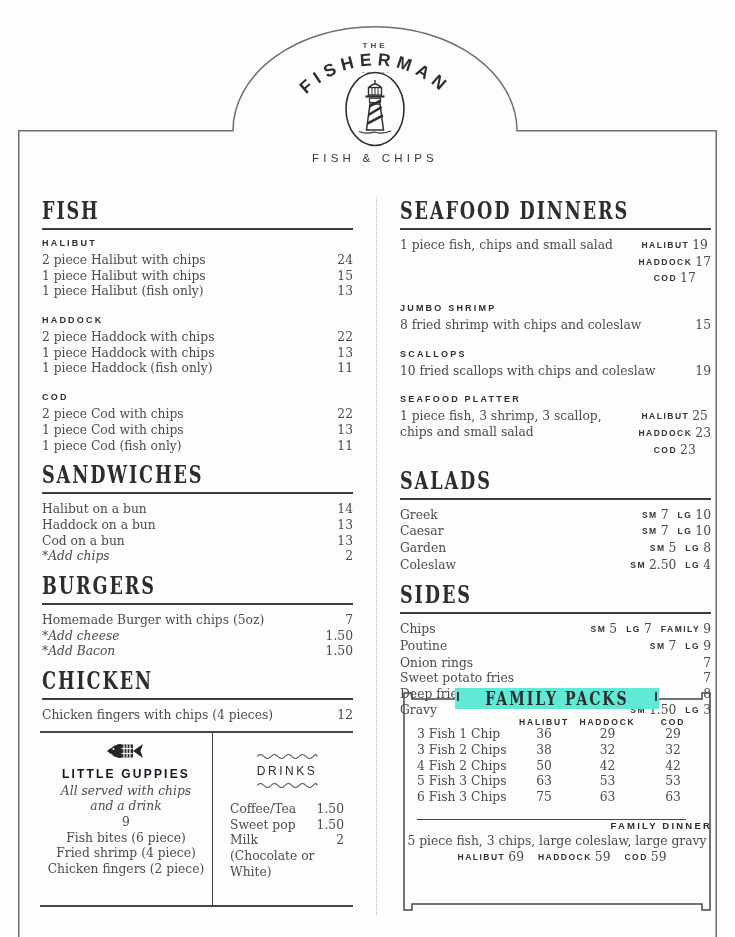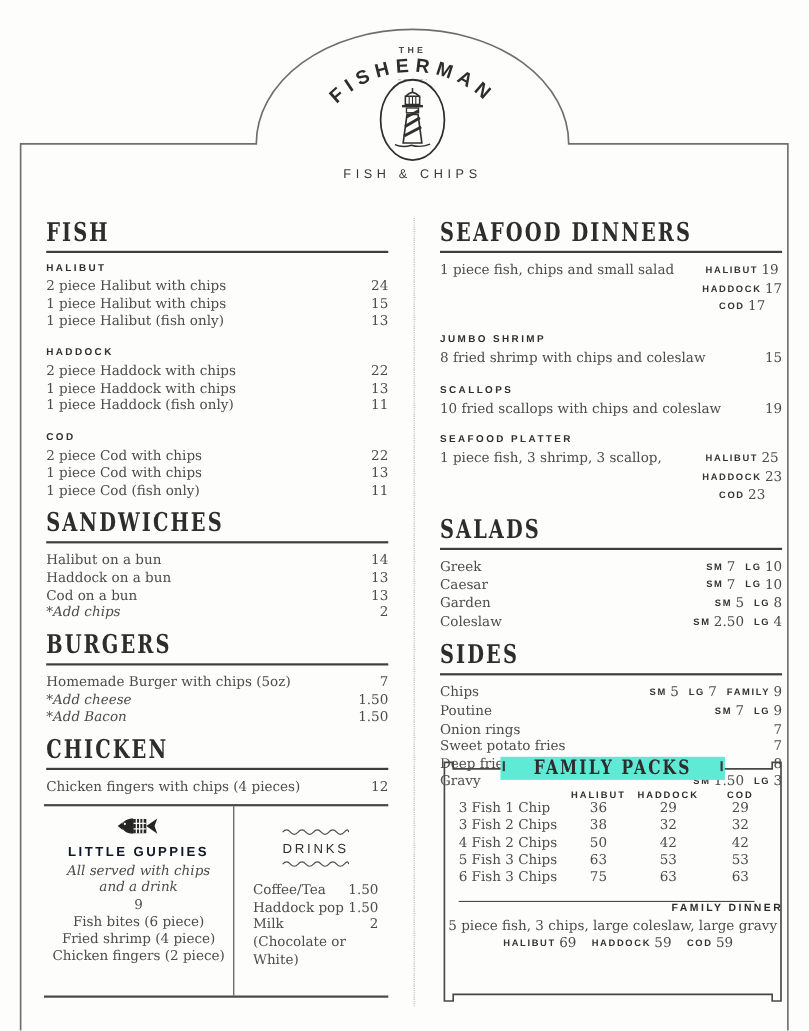--- a/index.html
+++ b/index.html
@@ -230,20 +230,21 @@
         <div class="row">
             <span class="lbl">10 fried scallops with chips and coleslaw</span>
             <span class="prc">19</span>
           </div>
       </div>
       <div class="group">
         <div class="subhead">SEAFOOD PLATTER</div>
         <div class="dual">
           <span class="lbl">
             <span class="sline">1 piece fish, 3 shrimp, 3 scallop,</span>
+            <span class="sline">chips and small salad</span>
           </span>
           <span class="stack">
             <span class="sline"><span class="k">HALIBUT</span><span class="v">25</span></span>
             <span class="sline"><span class="k">HADDOCK</span><span class="v">23</span></span>
             <span class="sline"><span class="k">COD</span><span class="v">23</span></span>
           </span>
         </div>
       </div>
     </div>
 
@@ -386,21 +387,21 @@
       <div class="dr-title">DRINKS</div>
       <svg class="squig" width="62" height="8" viewBox="0 0 62 8">
         <path d="M1 4.5 Q4.5 0.5 8 4.5 T15 4.5 T22 4.5 T29 4.5 T36 4.5 T43 4.5 T50 4.5 T57 4.5 T61 4.5" fill="none" stroke="#4f4f4f" stroke-width="1.1"></path>
       </svg>
       <div class="d-rows">
         <div class="d-row">
             <span class="lbl">Coffee/Tea</span>
             <span class="prc">1.50</span>
           </div>
         <div class="d-row">
-            <span class="lbl">Haddock pop</span>
+            <span class="lbl">Sweet pop</span>
             <span class="prc">1.50</span>
           </div>
         <div class="d-row">
             <span class="lbl">Milk</span>
             <span class="prc">2</span>
           </div>
         <div class="dr-note">(Chocolate or White)</div>
       </div>
     </div>
   </div>

